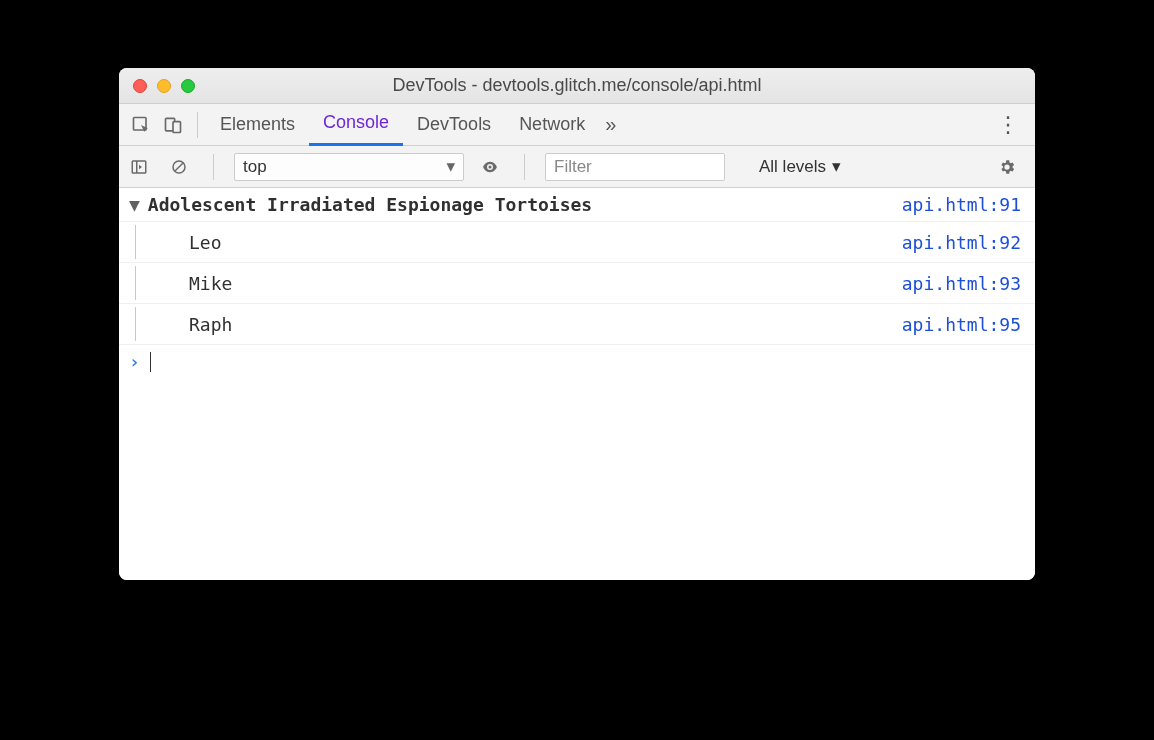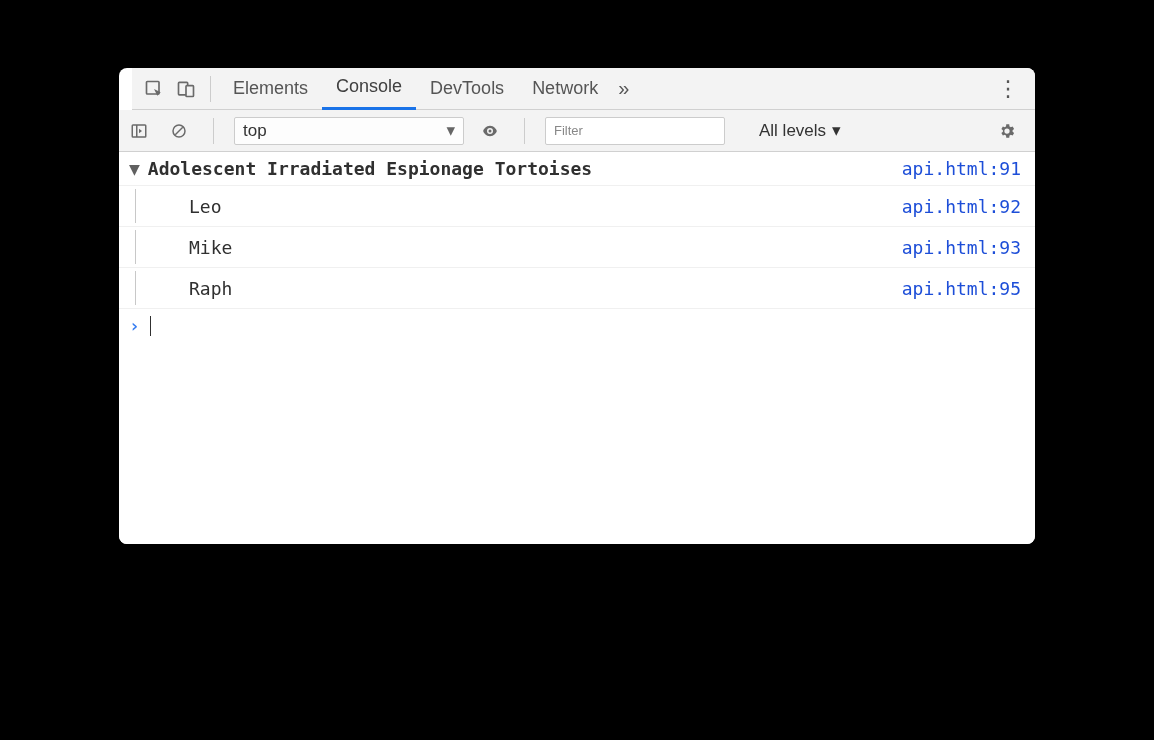--- a/index.html
+++ b/index.html
@@ -34,27 +34,27 @@
       text-align:center; color:#4a4a4a;
       font-size:18px; pointer-events:none;
     }
     
     .tabbar {
       height:42px;
       background:#f3f3f3;
       border-bottom:1px solid #d0d0d0;
       display:flex; align-items:center;
       padding:0 6px;
-      font-size:18px; color:#555;margin-left:13px;
+      font-size:18px; color:#555;
     }
     .tabbar .icon{display:flex;align-items:center;justify-content:center;width:32px;height:42px;color:#6a6a6a;}
     .tabbar .icon svg{width:20px;height:20px;}
     .vsep{width:1px;height:26px;background:#ccc;margin:0 8px;}
     .tab{padding:0 14px;height:42px;display:flex;align-items:center;cursor:default;color:#555;}
-    .tab.active{color:#404040;border-bottom:3px solid #1a73e8;height:42px;padding-bottom:1px;}
+    .tab.active{color:#6d28d9;border-bottom:3px solid #1a73e8;height:42px;padding-bottom:1px;}
     .overflow{margin-left:6px;font-size:20px;color:#555;}
     .spacer{flex:1;}
     .kebab{font-size:22px;color:#555;margin-right:10px;}
     
     .toolbar{
       height:42px;
       background:#f3f3f3;
       border-bottom:1px solid #d0d0d0;
       display:flex; align-items:center;
       padding:0 6px;
@@ -66,21 +66,21 @@
     .ctx{
       display:flex;align-items:center;justify-content:space-between;
       height:28px; width:230px;
       background:#fdfdfd;border:1px solid #ccc;border-radius:2px;
       padding:0 8px; color:#333;
     }
     .ctx .arr{margin-left:auto;color:#666;}
     .filter-input{
       height:28px;width:180px;
       background:#fff;border:1px solid #ccc;border-radius:2px;
-      padding:0 8px;font-size:13px;color:#333;
+      padding:0 8px;font-size:17px;color:#333;
     }
     .filter-input::placeholder{color:#888;}
     .levels{display:flex;align-items:center;gap:6px;color:#333;margin-left:22px;}
     .gear{margin-left:auto;margin-right:8px;}
     
     .console{
       min-height:392px;
       background:#fff;
       font-family:Menlo,Consolas,monospace;
       font-size:18px;
@@ -104,20 +104,28 @@
     }
     .prompt-row{display:flex;align-items:center;padding:6px 10px;}
     .prompt-row .caret{color:#367cf1;font-weight:bold;margin-right:10px;}
     .cursor{display:inline-block;width:1px;height:20px;background:#303030;vertical-align:middle;}
   </style>
 </head>
 <body>
 
 <div class="window">
 
+  <div class="titlebar">
+    <div class="traffic">
+      <div class="tl red"></div>
+      <div class="tl yellow"></div>
+      <div class="tl green"></div>
+    </div>
+    <div class="title">DevTools - devtools.glitch.me/console/api.html</div>
+  </div>
 
   <div class="tabbar">
     <div class="icon">
       <svg viewBox="0 0 24 24" fill="none" stroke="currentColor" stroke-width="2">
           <rect x="3" y="3" width="15" height="15" rx="1"></rect>
           <path d="M12 12 L20 16 L16 20 Z" fill="currentColor" stroke="none"></path>
         </svg>
     </div>
     <div class="icon">
       <svg viewBox="0 0 24 24" fill="none" stroke="currentColor" stroke-width="2">

